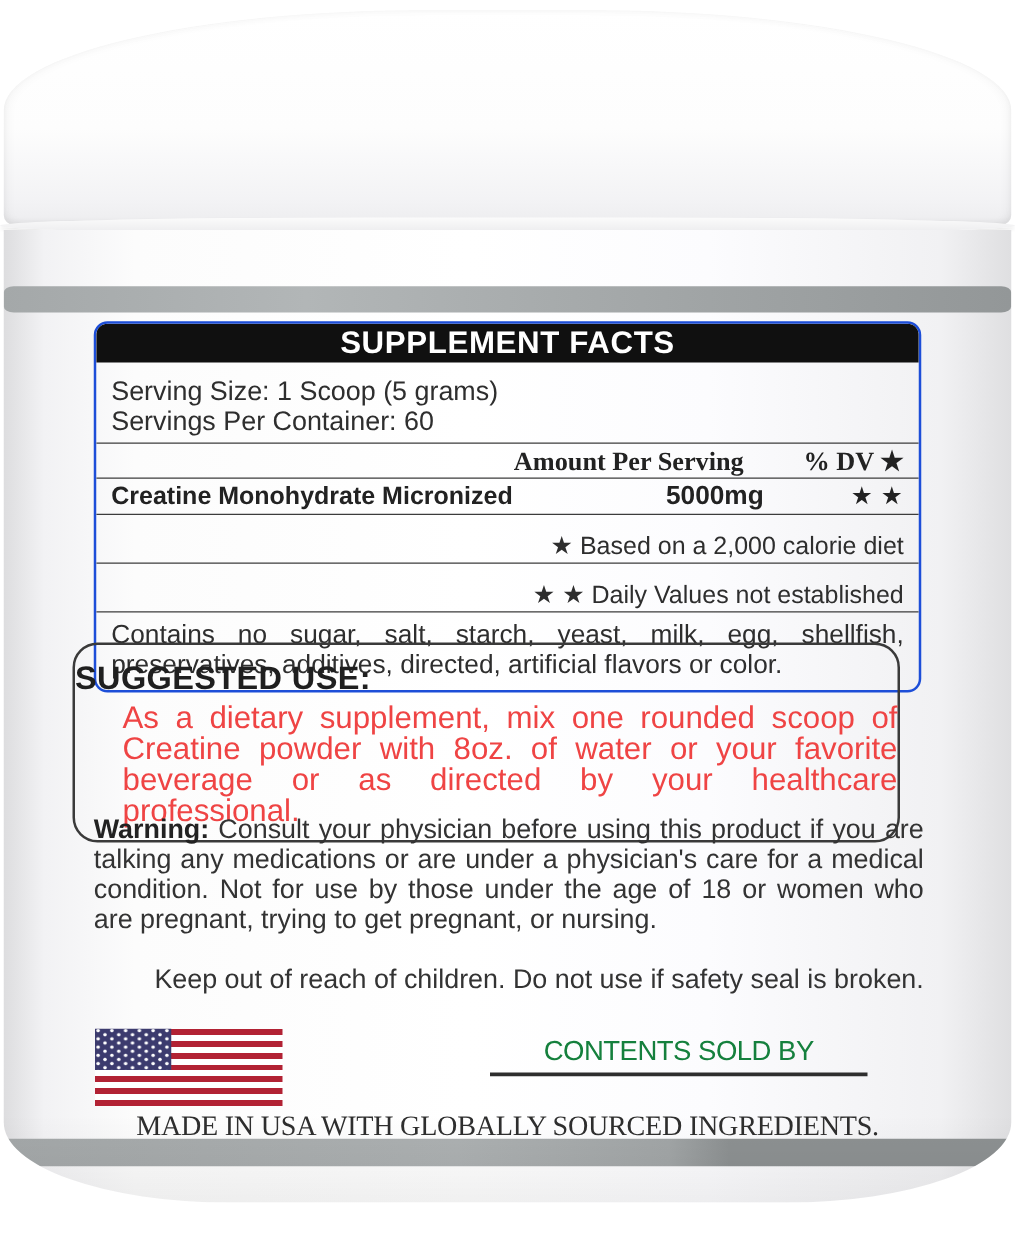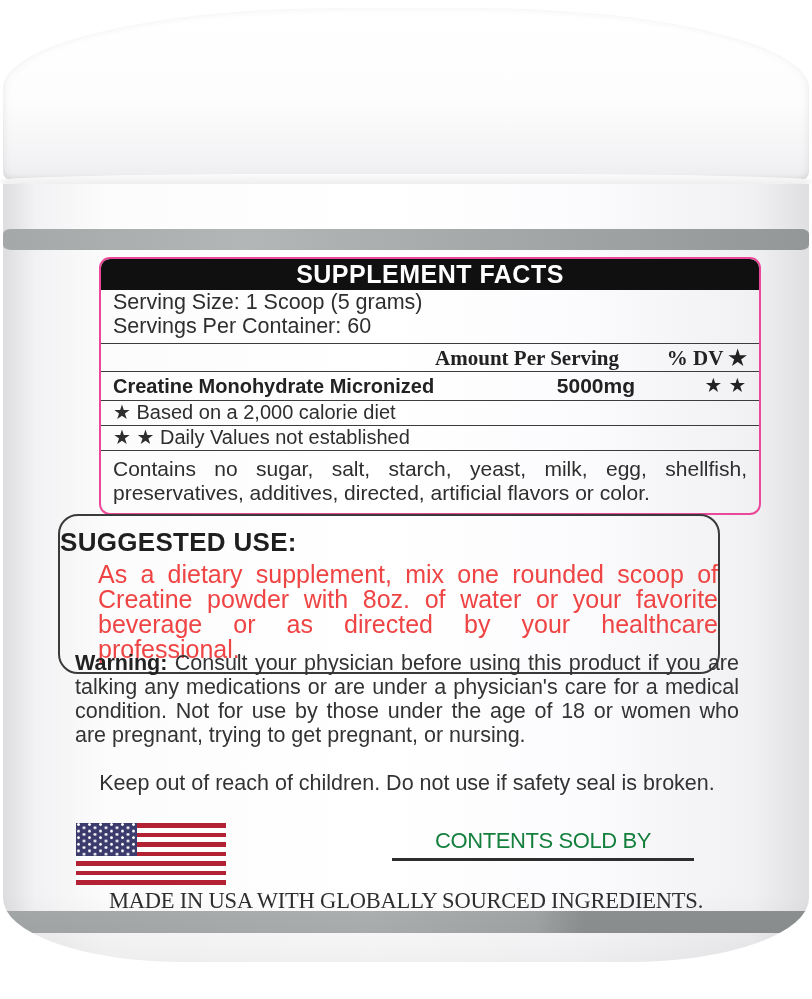--- a/index.html
+++ b/index.html
@@ -48,46 +48,45 @@
     position: absolute; left: 0; right: 0; top: 727px; height: 22px;
     background: linear-gradient(90deg, #a4a8a9 0%, #adb1b2 45%, #a2a6a7 66%, #8d9192 72%, #8d9192 100%);
   }
 
   
   .label-layer { position: absolute; inset: 0; color: #333; }
 
   
   .sf-panel {
     position: absolute; left: 75px; top: 257px; width: 662px;
-    border: 2px solid #ec4899; border-radius: 11px;
+    border: 2px solid #1d4ed8; border-radius: 11px;
     overflow: hidden;
     background: transparent;
-    margin-left: 24px;
   }
   .sf-header {
     background: #101010; color: #ffffff;
     text-align: center; font-weight: bold;
     font-size: 25px; line-height: 31px; letter-spacing: 0.5px;
     border-radius: 8px 8px 0 0;
   }
-  .sf-serving { padding: 0 12px 5px; font-size: 21.5px; line-height: 24px; color: #2e2e2e; }
+  .sf-serving { padding: 11px 12px 5px; font-size: 21.5px; line-height: 24px; color: #2e2e2e; }
   .sf-row { border-top: 1.5px solid #3c3c3c; }
   .sf-amount-row {
     display: flex; justify-content: flex-end; align-items: baseline;
     padding: 3px 12px 2px; font-weight: bold; font-size: 21px; line-height: 22px; color: #222; font-family: Liberation Serif, serif;
   }
   .sf-amount-row .dv-col { width: 112px; text-align: right; margin-left: 16px; }
   .sf-nutrient-row {
     display: flex; align-items: flex-end;
     padding: 3px 12px 3px; font-weight: bold; font-size: 20px; line-height: 22px; color: #222;
   }
   .sf-nutrient-row .name-col { flex: 1; }
   .sf-nutrient-row .amt-col { width: 145px; text-align: right; padding-right: 22px; font-size: 21px; }
   .sf-nutrient-row .dv-col { width: 90px; text-align: right; font-size: 17px; letter-spacing: 2px; }
-  .sf-footnote { padding: 1px 12px 2px; font-size: 20px; line-height: 21px; color: #2e2e2e; }
+  .sf-footnote { padding: 15px 12px 2px; font-size: 20px; line-height: 21px; color: #2e2e2e; text-align: right; }
   .sf-contains { padding: 6px 12px 8px; font-size: 21px; line-height: 24px; color: #2e2e2e; text-align: justify; }
 
   
   .su-box {
     position: absolute; left: 58px; top: 514px; width: 662px;
     border: 2px solid #3a3a3a; border-radius: 20px;
     padding: 11px 0 10px;
   }
   .su-title { font-weight: bold; font-size: 26px; line-height: 30px; color: #1f1f1f; letter-spacing: 0.3px; }
   .su-body {
@@ -96,21 +95,21 @@
   }
 
   
   .warning {
     position: absolute; left: 75px; top: 651px; width: 664px;
     font-size: 21.5px; line-height: 24px; color: #333; text-align: justify;
   }
   .warning .w-label { font-weight: bold; color: #222; }
   .keepout {
     position: absolute; left: 75px; top: 771px; width: 664px;
-    font-size: 21.5px; line-height: 24px; color: #333; text-align: center;
+    font-size: 21.5px; line-height: 24px; color: #333; text-align: right;
   }
 
   
   .flag {
     position: absolute; left: 76px; top: 823px; width: 150px; height: 62px;
     background: repeating-linear-gradient(180deg, #b22234 0 4.77px, #ffffff 4.77px 9.54px);
   }
   .flag .canton {
     position: absolute; left: 0; top: 0; width: 61px; height: 33.4px;
     background-color: #3c3b6e;

